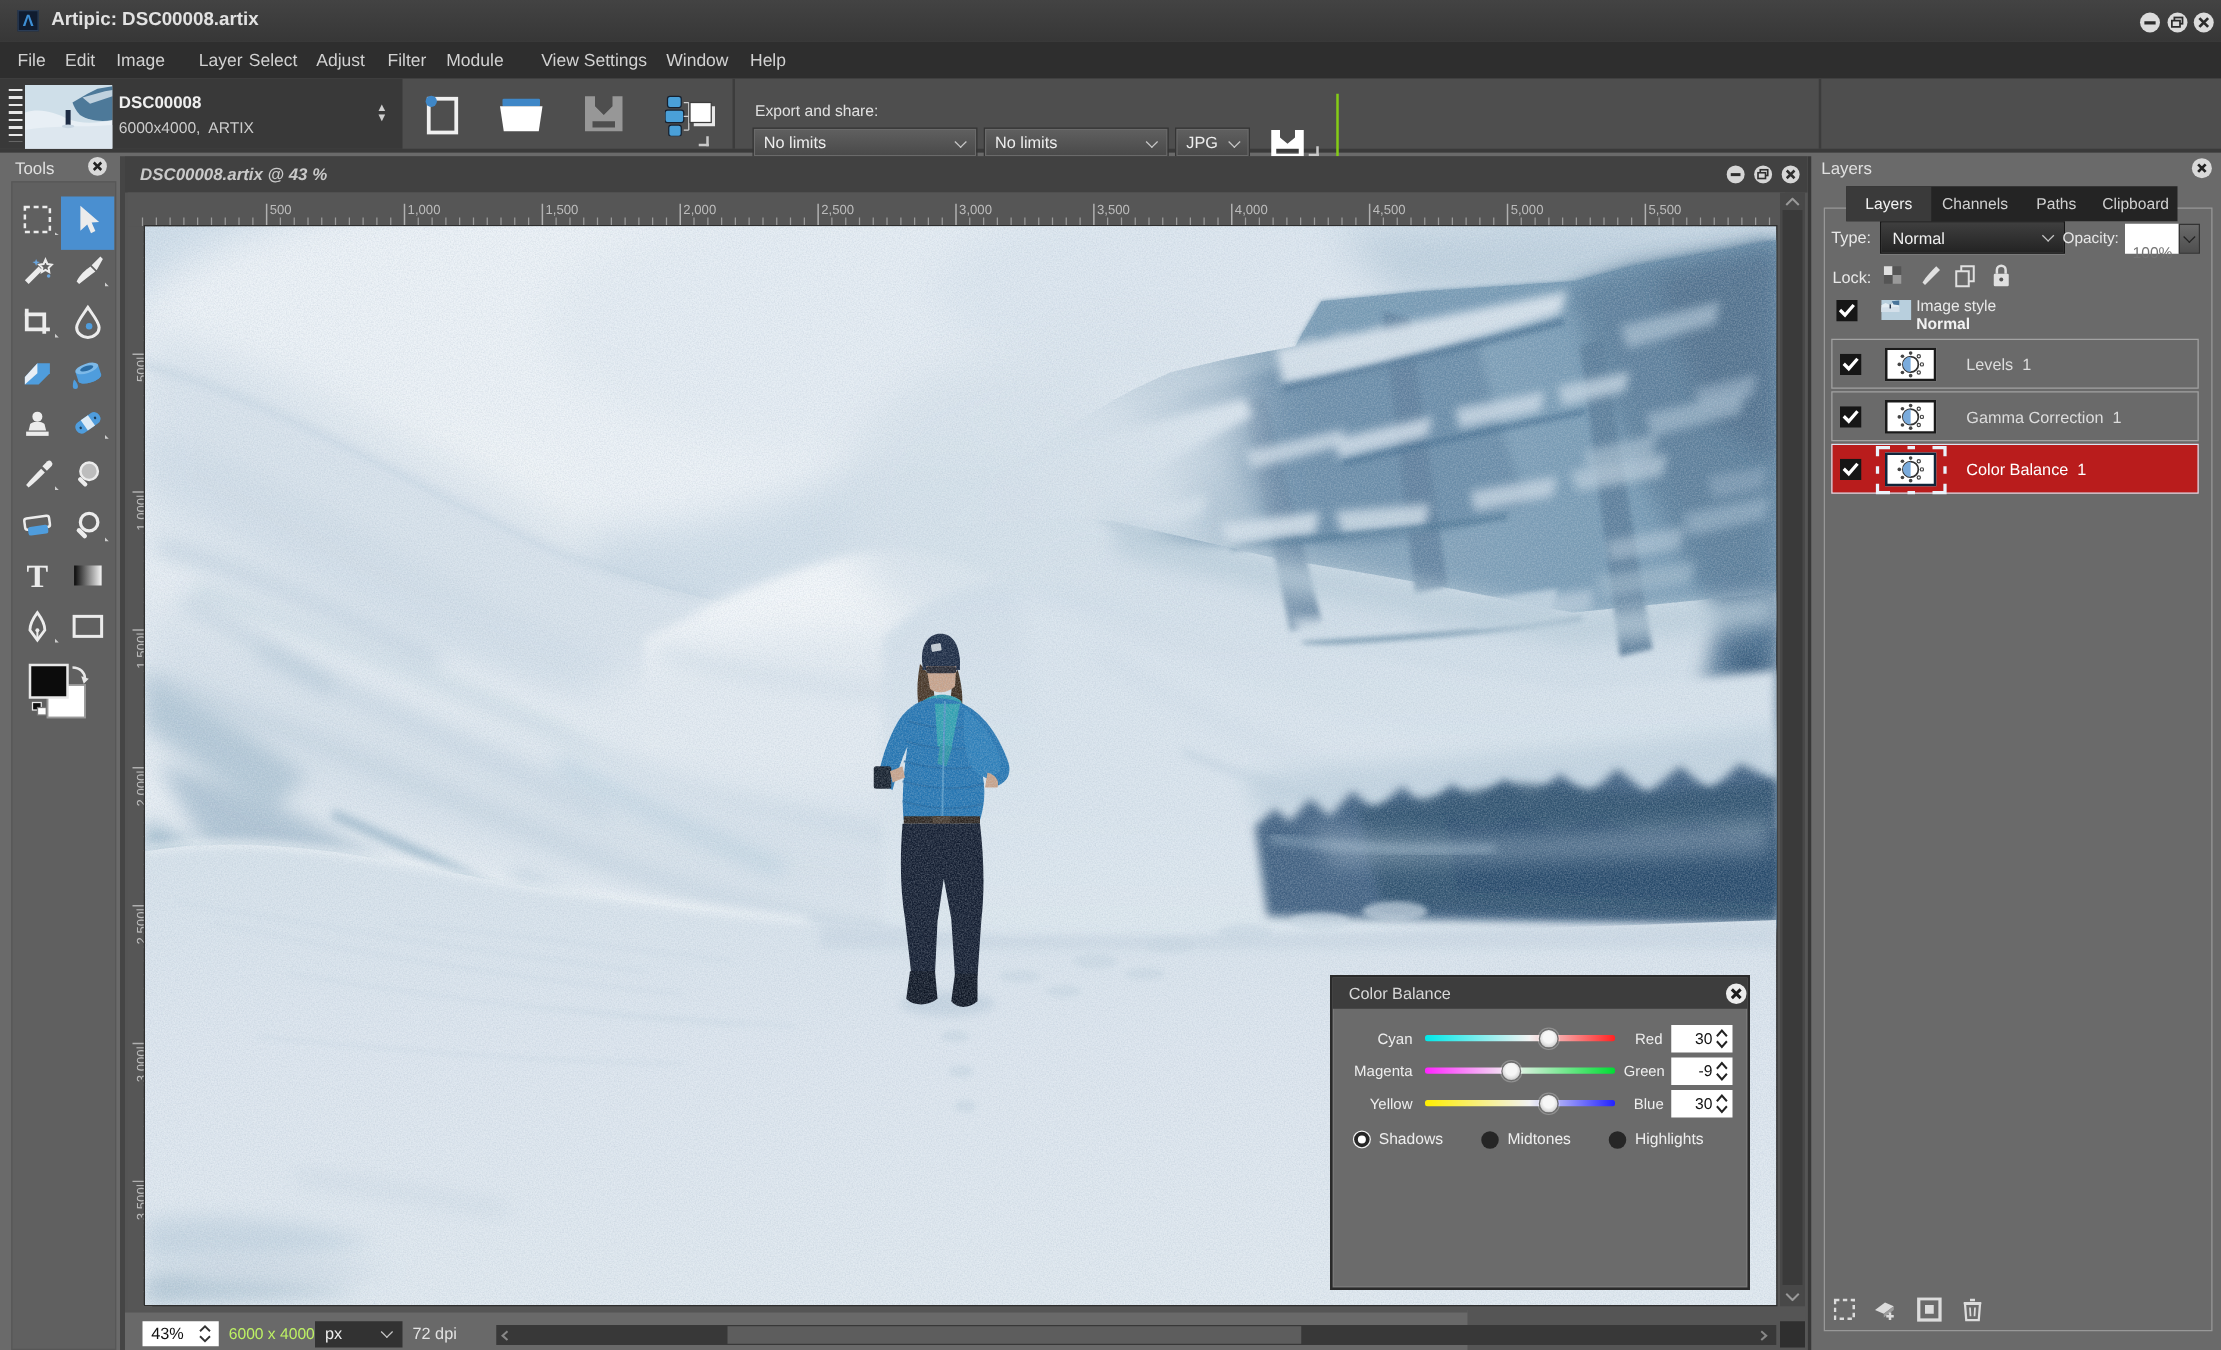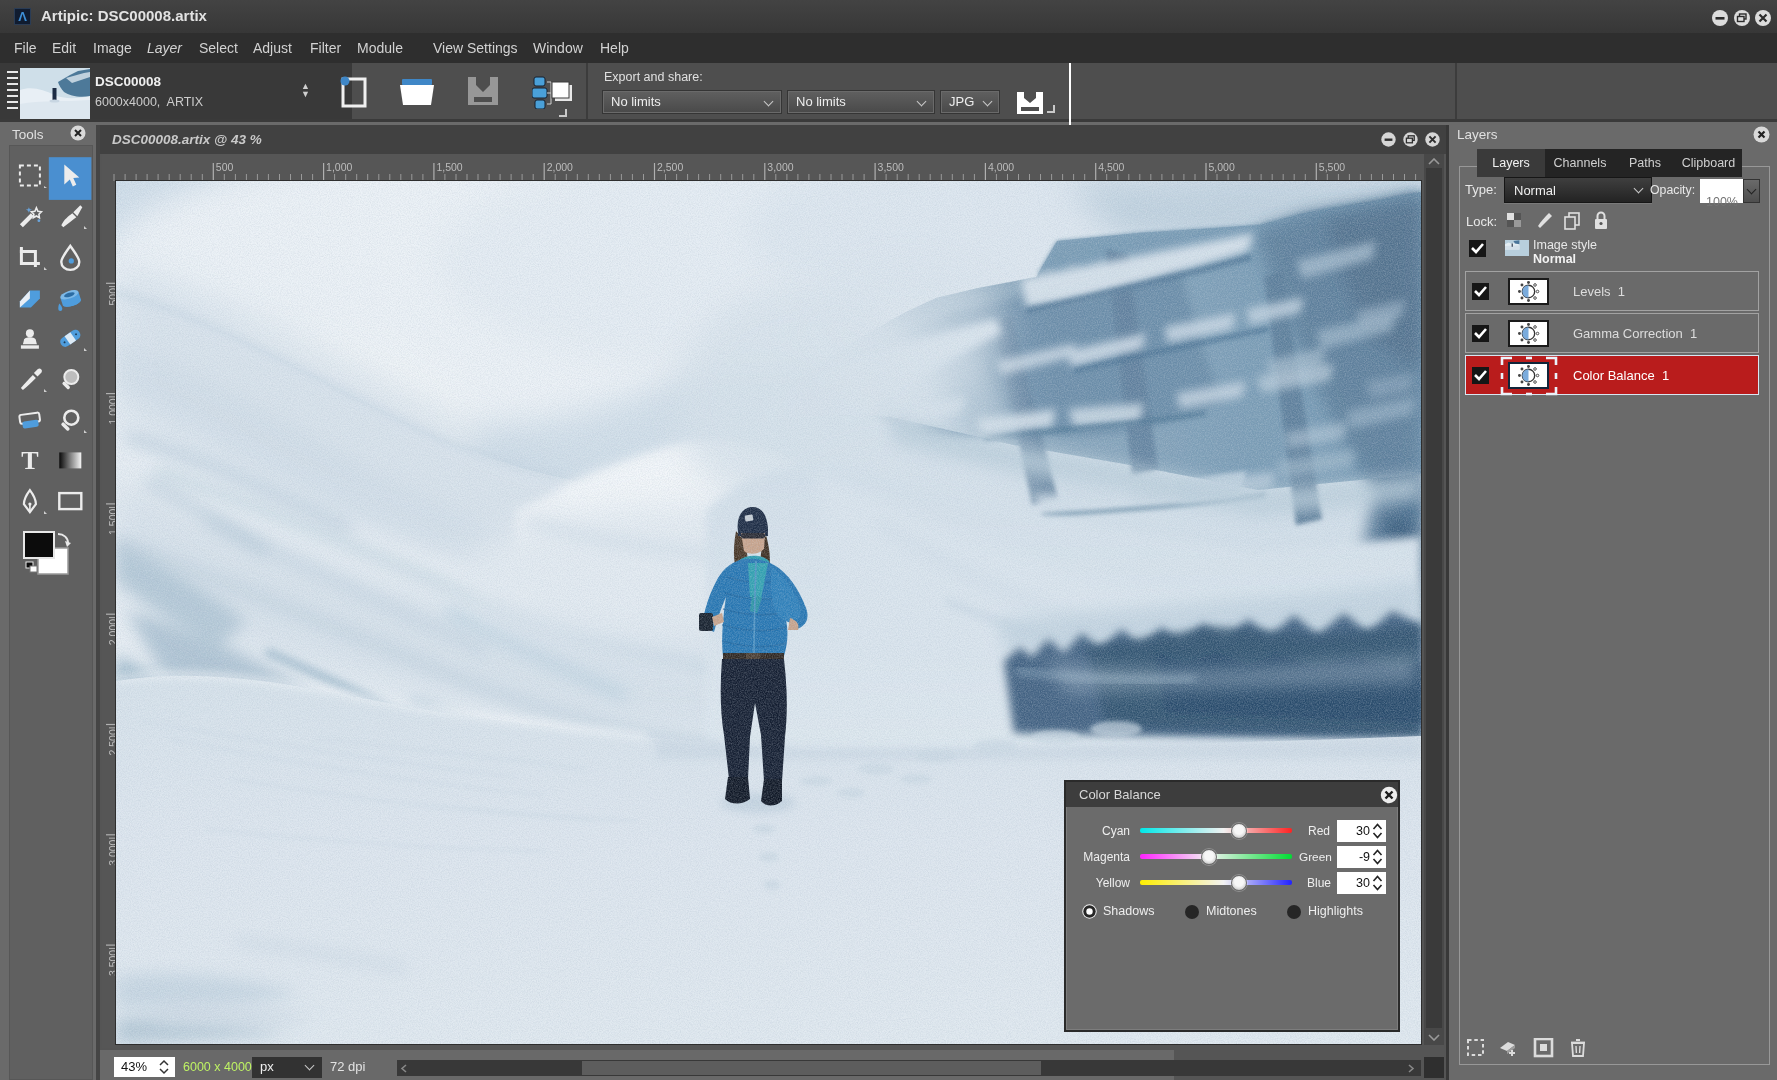--- a/index.html
+++ b/index.html
@@ -13,28 +13,28 @@
 #apptitle { left:41px; top:7px; font-size:15px; font-weight:bold; color:#e2e2e2; }
 .winbtn { width:16px; height:16px; border-radius:50%; background:#dcdcdc; color:#2b2b2b; text-align:center; }
 .winbtn svg { display:block; }
 
 
 #menubar { left:0; top:33px; width:1777px; height:30px; background:#2e2e2e; }
 .menuitem { position:absolute; top:7px; font-size:14px; color:#d2d2d2; }
 
 
 #toolbar { left:0; top:63px; width:1777px; height:59px; background:#4e4e4e; border-bottom:3px solid #3a3a3a; }
-#tb-left { left:0; top:0; width:352px; height:56px; background:#393939; }
+#tb-left { left:0; top:0; width:322px; height:56px; background:#393939; }
 #sprocket { left:7px; top:8px; width:11px; height:42px; background:repeating-linear-gradient(#e8e8e8 0 2px, #393939 2px 6px); }
 #thumb1 { left:20px; top:5px; width:70px; height:51px; }
 #tbname { left:95px; top:11px; font-size:13.5px; font-weight:bold; color:#efefef; }
 #tbsize { left:95px; top:32px; font-size:12.5px; color:#cccccc; }
 #tbchev { left:301px; top:19px; color:#cfcfcf; font-size:9px; line-height:8px; text-align:center; }
 #tb-icons { left:322px; top:0; width:266px; height:56px; border-right:2px solid #3c3c3c; }
-#tb-export { left:590px; top:0; width:481px; height:72px; border-right:2px solid #ffffff; }
+#tb-export { left:590px; top:12px; width:481px; height:72px; border-right:2px solid #84cc16; }
 #exportlabel { left:14px; top:7px; font-size:12.5px; color:#e0e0e0; }
 .dropdown { position:absolute; height:24px; background:linear-gradient(#606060,#494949); border:1px solid #353535; box-shadow:0 0 0 1px #6a6a6a inset; color:#eeeeee; font-size:13px; line-height:22px; padding-left:8px; }
 #tb-sep2 { left:1455px; top:0; width:2px; height:56px; background:#3c3c3c; }
 .cv { position:absolute; width:7px; height:7px; border-right:1.7px solid #c9c9c9; border-bottom:1.7px solid #c9c9c9; transform:rotate(45deg); }
 .cornermark { position:absolute; width:8px; height:8px; border-right:2px solid #c9c9c9; border-bottom:2px solid #c9c9c9; }
 
 
 #toolspanel { left:0; top:125px; width:97px; height:955px; }
 #toolstitle { left:12px; top:2px; font-size:13.5px; color:#e0e0e0; }
 #toolsclose { left:70px; top:0; }
@@ -105,21 +105,21 @@
         <svg width="16" height="16">
           <path d="M4.5 4.5 L11.5 11.5 M11.5 4.5 L4.5 11.5" stroke="#2b2b2b" stroke-width="2.2"></path>
         </svg>
       </div>
   </div>
 
   <div id="menubar" class="abs">
     <span class="menuitem" style="left:14px;">File</span>
     <span class="menuitem" style="left:52px;">Edit</span>
     <span class="menuitem" style="left:93px;">Image</span>
-    <span class="menuitem" style="left:147px;font-style:italic;">Layer</span>
+    <span class="menuitem" style="left:159px;">Layer</span>
     <span class="menuitem" style="left:199px;">Select</span>
     <span class="menuitem" style="left:253px;">Adjust</span>
     <span class="menuitem" style="left:310px;">Filter</span>
     <span class="menuitem" style="left:357px;">Module</span>
     <span class="menuitem" style="left:433px;">View</span>
     <span class="menuitem" style="left:467px;">Settings</span>
     <span class="menuitem" style="left:533px;">Window</span>
     <span class="menuitem" style="left:600px;">Help</span>
   </div>
 

